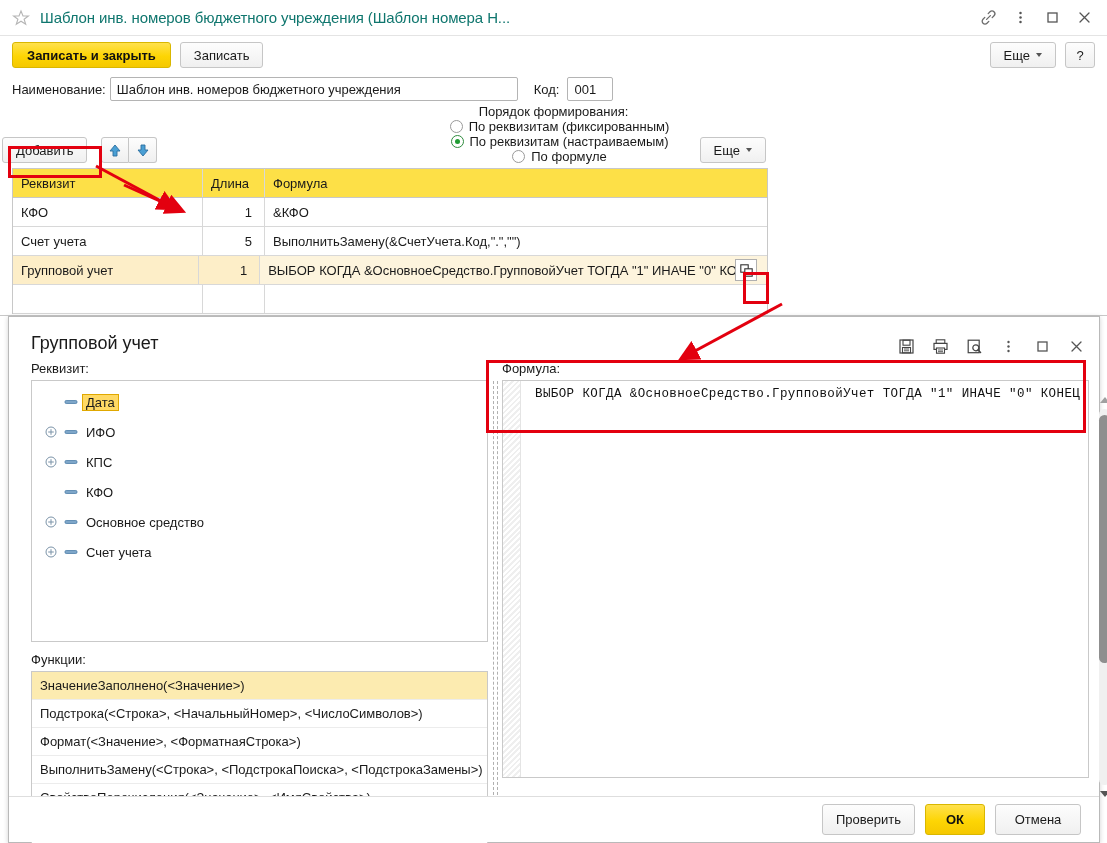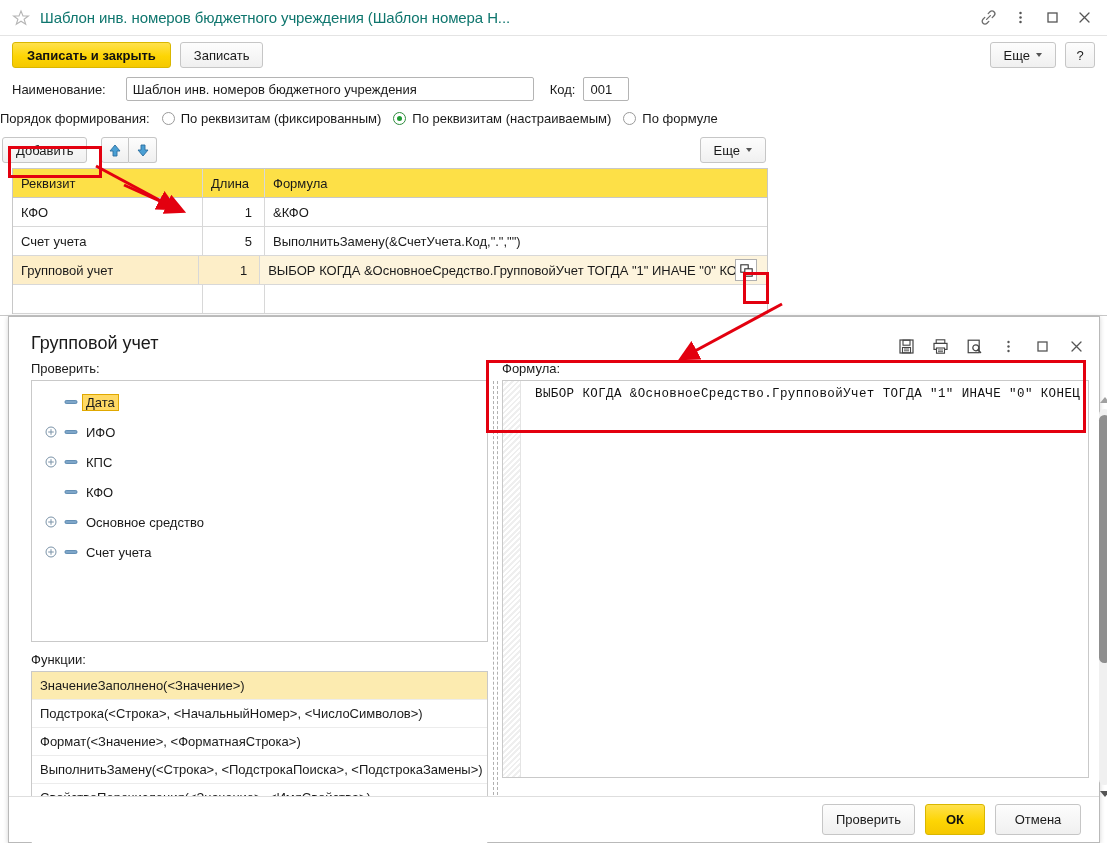--- a/index.html
+++ b/index.html
@@ -68,23 +68,23 @@
            border-top:4px solid #555; }
 
   
   .formrow { display: flex; align-items: center; padding: 0 12px; height: 30px; }
   .flabel { color: #1a1a1a; font-size: 13px; }
   .finput {
     border: 1px solid #b4b4b4; background: #fff; height: 24px;
     font-family: "Liberation Sans", sans-serif; font-size: 13px;
     padding: 2px 6px; color: #1a1a1a; border-radius: 2px;
   }
-  #name-input { width: 408px; margin-left: 20px; }
+  #name-input { width: 408px; margin-left: 4px; }
   #code-input { width: 46px; margin-left: 8px; }
-  .radiorow { display:flex; align-items:center; padding: 0 0; height: 28px; }
+  .radiorow { display:flex; align-items:center; padding: 0 0; height: 28px; flex-direction: column; }
   .radio { display: inline-flex; align-items: center; margin-left: 12px; cursor: pointer; }
   .radio:first-of-type { margin-left: 14px; }
   .rdot {
     width: 13px; height: 13px; border-radius: 50%;
     border: 1px solid #9a9a9a; background: #fff; margin-right: 6px;
     display: inline-block; position: relative;
   }
   .radio.checked .rdot { border-color: #2e8b3d; }
   .radio.checked .rdot::after {
     content:""; position:absolute; left:3px; top:3px; width:5px; height:5px;
@@ -377,21 +377,21 @@
           <svg width="17" height="17" viewBox="0 0 17 17">
             <path d="M4 4 L13 13 M13 4 L4 13" stroke="#555" stroke-width="1.3" stroke-linecap="round"></path>
           </svg>
         </span>
       </span>
     </div>
 
     <div class="dlg-body">
 
       <div class="left-pane">
-        <div class="pane-label">Проверить:</div>
+        <div class="pane-label">Реквизит:</div>
         <div class="tree-box">
 
           <div class="tnode sel">
             <span class="t-exp"></span>
             <span class="t-mark">
               <svg width="14" height="14" viewBox="0 0 14 14">
                   <rect x="1" y="5.5" width="12" height="3" rx="1.2" fill="#7ea6c9" stroke="#4d7ea8" stroke-width="0.8"></rect>
                 </svg>
             </span>
             <span class="t-label">Дата</span>

